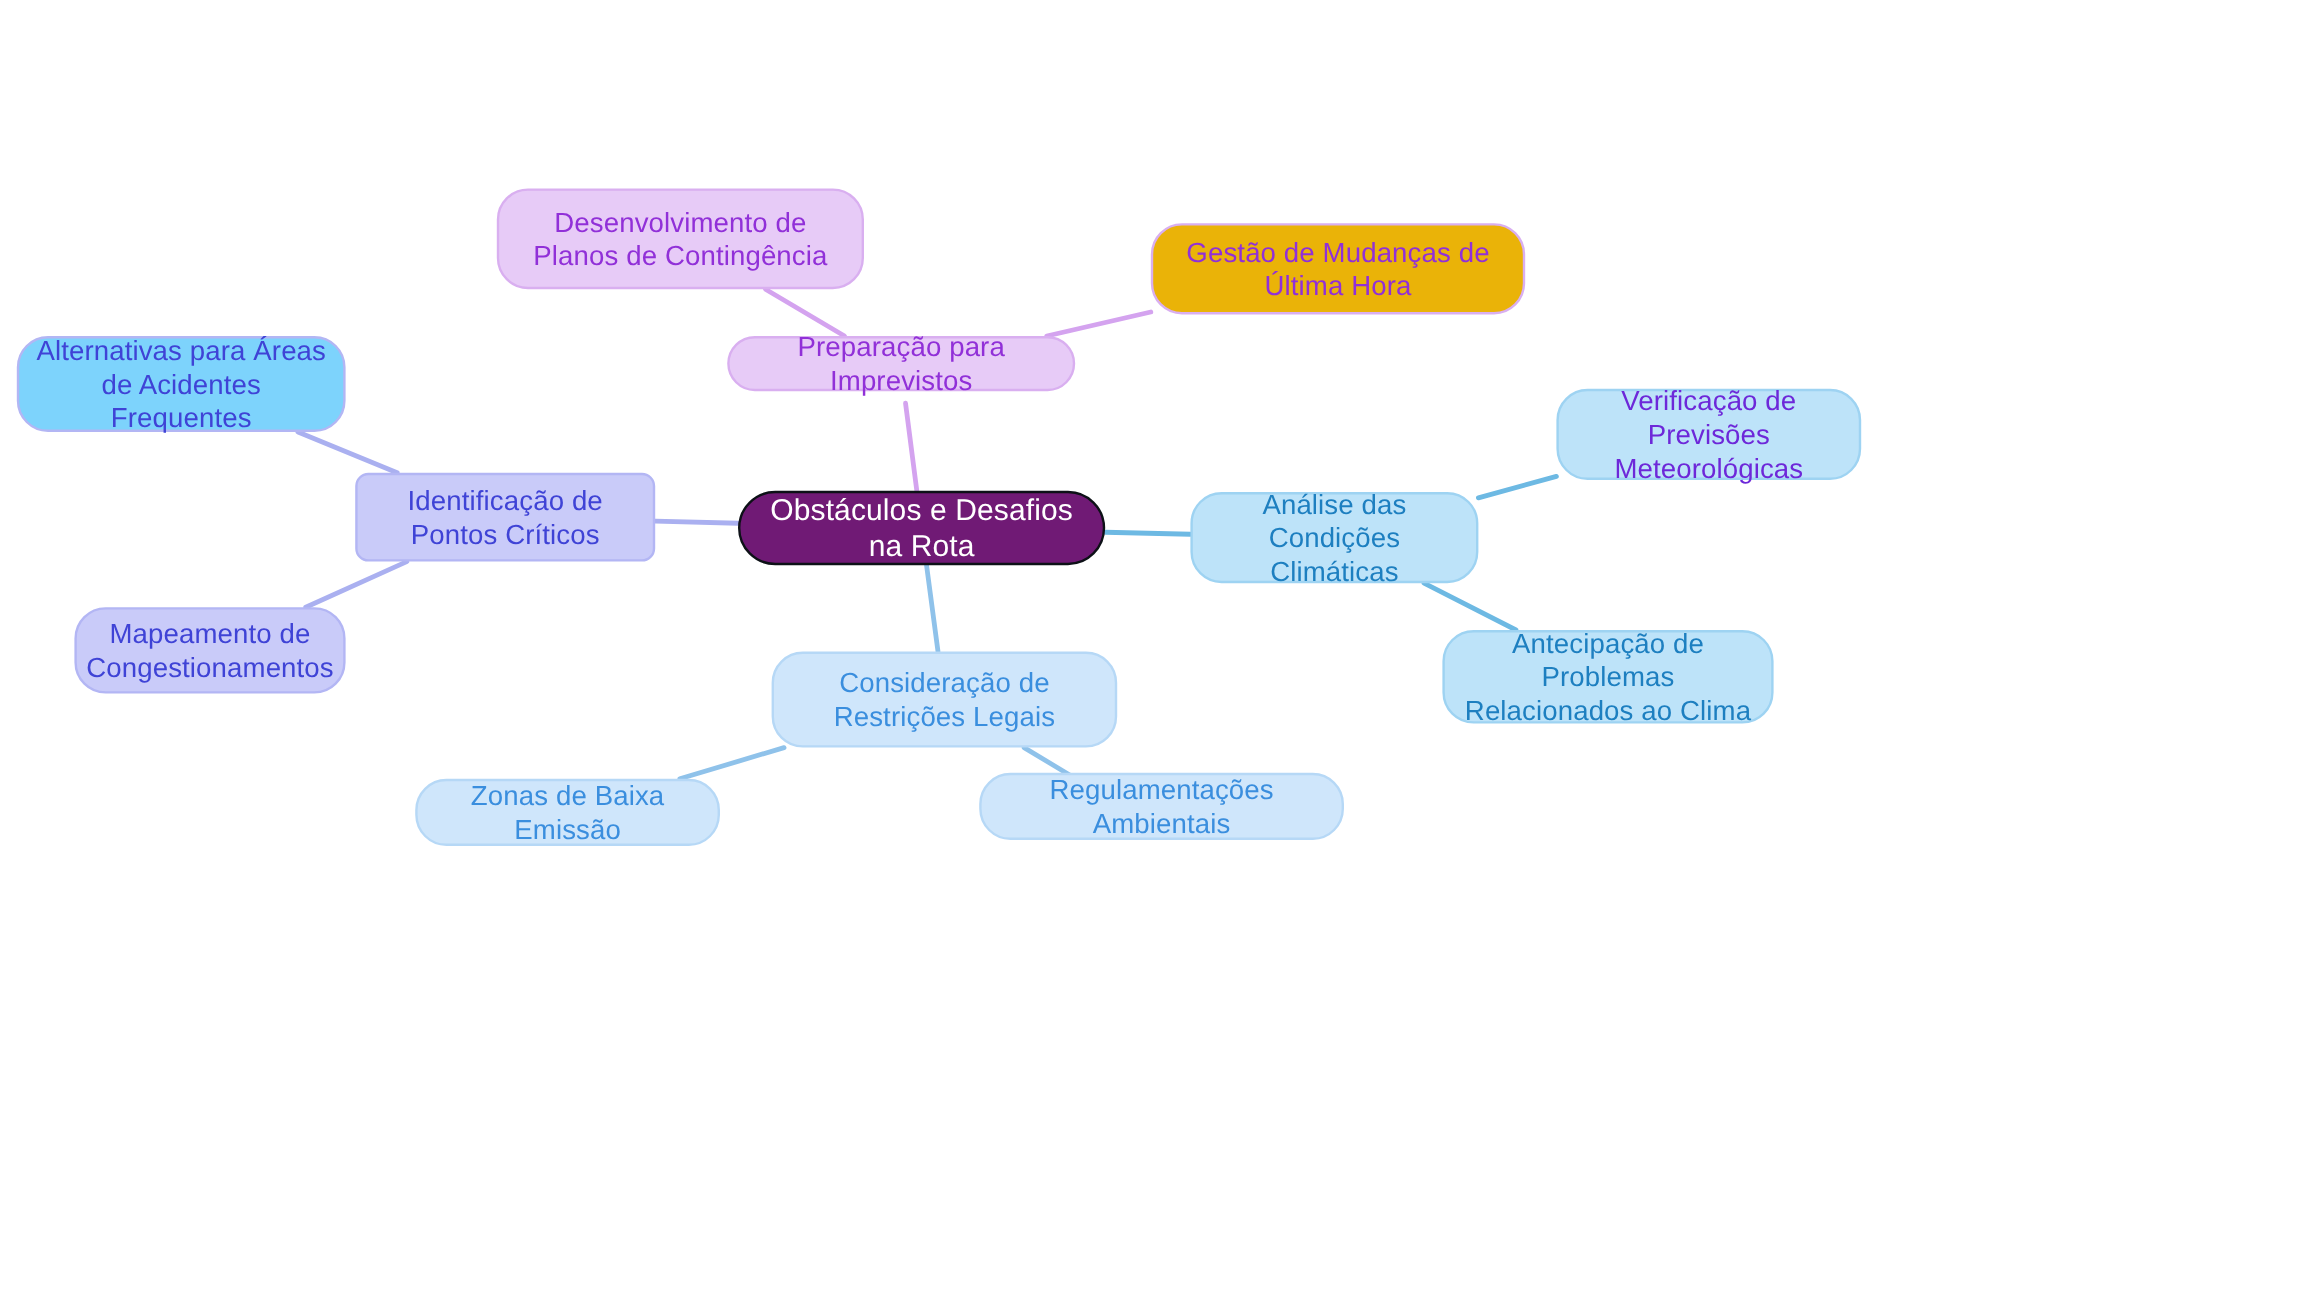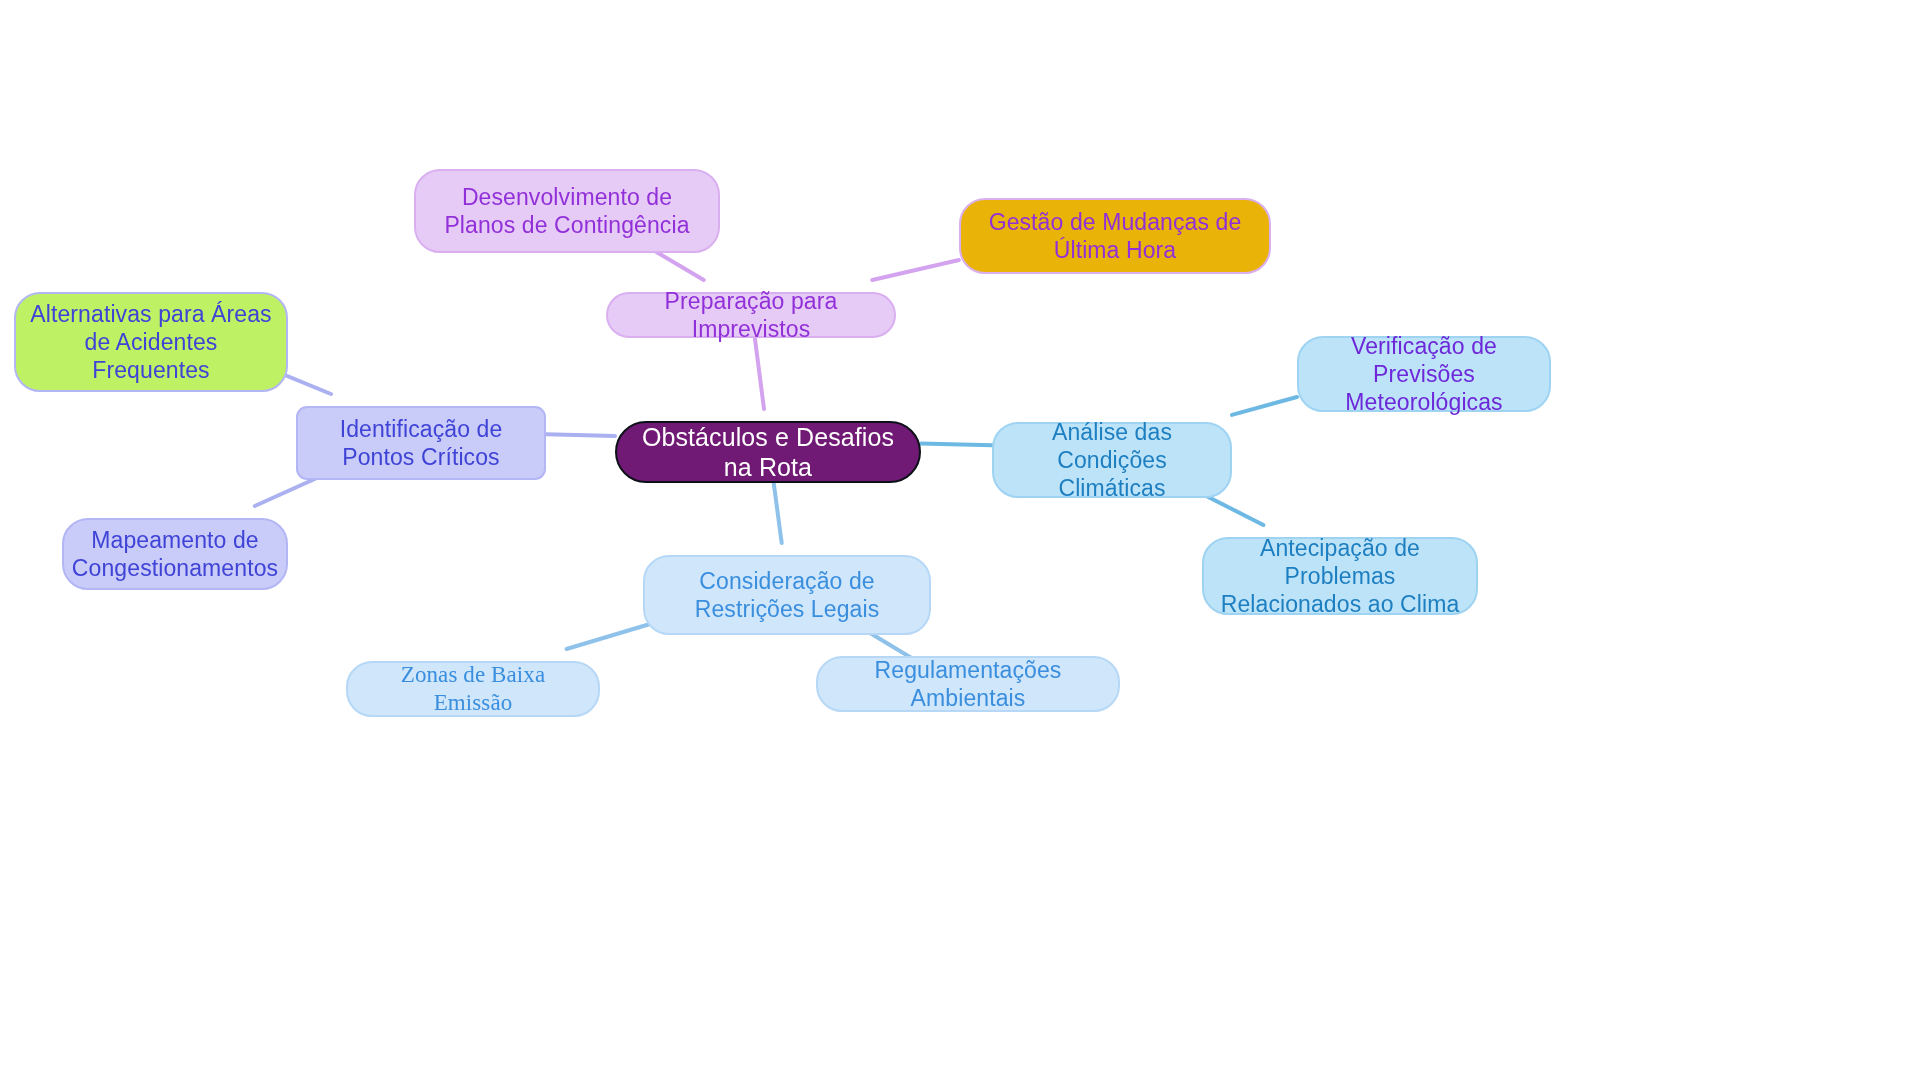--- a/index.html
+++ b/index.html
@@ -33,21 +33,20 @@
     box-sizing: border-box;
     display: flex;
     align-items: center;
     justify-content: center;
     text-align: center;
     border-radius: 26px;
     line-height: 1.22;
     padding: 6px 14px;
     white-space: pre-line;
     letter-spacing: 0.1px;
-    margin-top: 12px;
   }
   .node-root {
     background: #0d1117;
     color: #ffffff;
     border: 2px solid #0d1117;
     font-size: 25px;
     border-radius: 34px;
   }
   .node-branch {
     font-size: 23px;
@@ -78,25 +77,25 @@
       <line x1="703.7339449541284" y1="280" x2="637.8990825688073" y2="241" stroke="#d4a3ef" stroke-width="4" stroke-linecap="round"></line>
       <line x1="872.3333333333334" y1="280" x2="959" y2="260" stroke="#d4a3ef" stroke-width="4" stroke-linecap="round"></line>
       <line x1="1232" y1="414.9230769230769" x2="1297" y2="397.0064102564103" stroke="#6db9e3" stroke-width="4" stroke-linecap="round"></line>
       <line x1="1186.6896551724137" y1="486" x2="1263.344827586207" y2="525" stroke="#6db9e3" stroke-width="4" stroke-linecap="round"></line>
       <line x1="653.3829787234042" y1="623" x2="566.531914893617" y2="649" stroke="#8fc2ea" stroke-width="4" stroke-linecap="round"></line>
       <line x1="853.4220183486239" y1="623" x2="921.5045871559633" y2="664" stroke="#8fc2ea" stroke-width="4" stroke-linecap="round"></line>
     </svg>
   <div id="node-layer">
       <div class="node node-root" style="left: 615px; top: 409px; width: 306px; height: 62px; background: #701a75; color: rgb(255, 255, 255);"><span>Obstáculos e Desafios na Rota</span></div>
       <div class="node node-branch b-indigo" style="left: 296px; top: 394px; width: 250px; height: 74px; background: rgb(201, 203, 249); border-color: rgb(179, 182, 244); color: rgb(63, 67, 214); border-radius: 11px;"><span>Identificação de Pontos Críticos</span></div>
-      <div class="node node-leaf b-indigo" style="left: 14px; top: 280px; width: 274px; height: 100px; background: #bef264; border-color: rgb(179, 182, 244); color: rgb(63, 67, 214);"><span>Alternativas para Áreas de Acidentes Frequentes</span></div>
+      <div class="node node-leaf b-indigo" style="left: 14px; top: 280px; width: 274px; height: 80px; background: #7dd3fc; border-color: rgb(179, 182, 244); color: rgb(63, 67, 214);"><span>Alternativas para Áreas de Acidentes Frequentes</span></div>
       <div class="node node-leaf b-indigo" style="left: 62px; top: 506px; width: 226px; height: 72px; background: rgb(201, 203, 249); border-color: rgb(179, 182, 244); color: rgb(63, 67, 214);"><span>Mapeamento de Congestionamentos</span></div>
       <div class="node node-branch b-purple" style="left: 606px; top: 280px; width: 290px; height: 46px; background: rgb(231, 203, 247); border-color: rgb(217, 175, 240); color: rgb(145, 48, 216);"><span>Preparação para Imprevistos</span></div>
       <div class="node node-leaf b-purple" style="left: 414px; top: 157px; width: 306px; height: 84px; background: rgb(231, 203, 247); border-color: rgb(217, 175, 240); color: rgb(145, 48, 216);"><span>Desenvolvimento de Planos de Contingência</span></div>
       <div class="node node-leaf b-purple" style="left: 959px; top: 186px; width: 312px; height: 76px; background: #eab308; border-color: rgb(217, 175, 240); color: rgb(145, 48, 216);"><span>Gestão de Mudanças de Última Hora</span></div>
       <div class="node node-branch b-sky" style="left: 992px; top: 410px; width: 240px; height: 76px; background: rgb(189, 227, 249); border-color: rgb(158, 211, 242); color: rgb(29, 127, 192);"><span>Análise das Condições Climáticas</span></div>
       <div class="node node-leaf b-sky" style="left: 1297px; top: 324px; width: 254px; height: 76px; background: rgb(189, 227, 249); border-color: rgb(158, 211, 242); color: #6d28d9;"><span>Verificação de Previsões Meteorológicas</span></div>
       <div class="node node-leaf b-sky" style="left: 1202px; top: 525px; width: 276px; height: 78px; background: rgb(189, 227, 249); border-color: rgb(158, 211, 242); color: rgb(29, 127, 192);"><span>Antecipação de Problemas Relacionados ao Clima</span></div>
       <div class="node node-branch b-blue" style="left: 643px; top: 543px; width: 288px; height: 80px; background: rgb(207, 230, 251); border-color: rgb(182, 216, 246); color: rgb(58, 142, 222);"><span>Consideração de Restrições Legais</span></div>
-      <div class="node node-leaf b-blue" style="left: 346px; top: 649px; width: 254px; height: 56px; background: rgb(207, 230, 251); border-color: rgb(182, 216, 246); color: rgb(58, 142, 222); font-family: Liberation Serif, serif;"><span>Zonas de Baixa Emissão</span></div>
+      <div class="node node-leaf b-blue" style="left: 346px; top: 649px; width: 254px; height: 56px; background: rgb(207, 230, 251); border-color: rgb(182, 216, 246); color: rgb(58, 142, 222);"><span>Zonas de Baixa Emissão</span></div>
       <div class="node node-leaf b-blue" style="left: 816px; top: 644px; width: 304px; height: 56px; background: rgb(207, 230, 251); border-color: rgb(182, 216, 246); color: rgb(58, 142, 222);"><span>Regulamentações Ambientais</span></div>
     </div>
 </div>
 
 </body></html>

